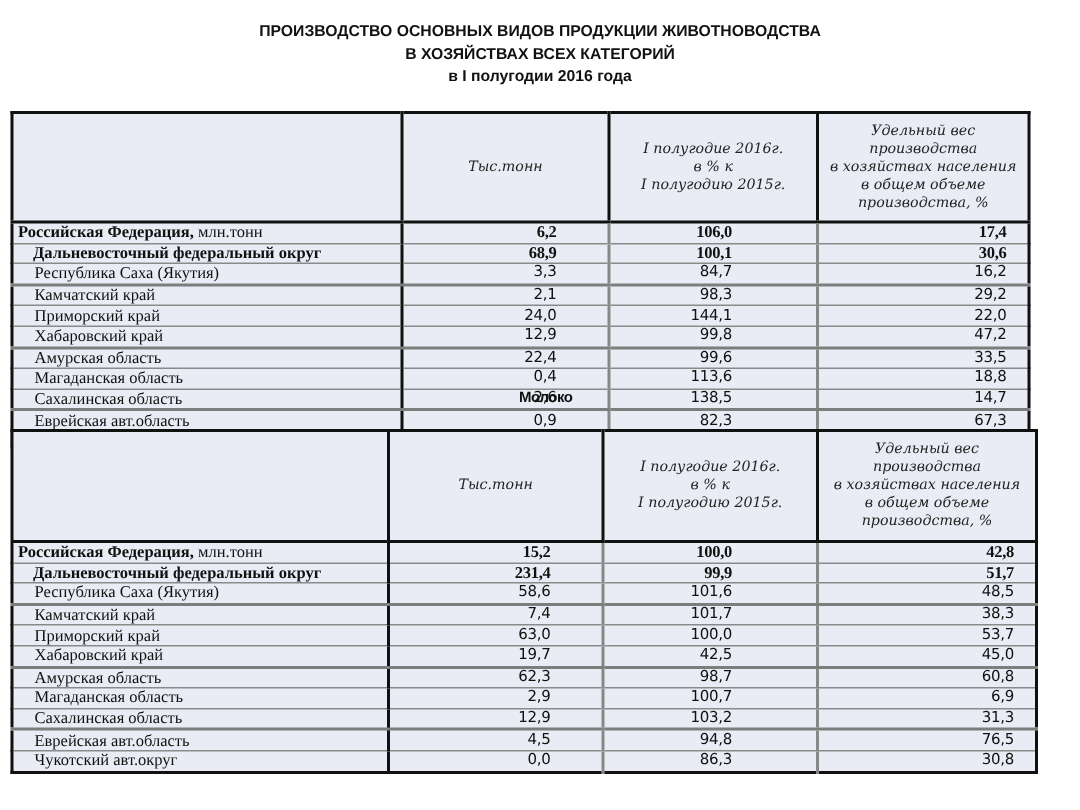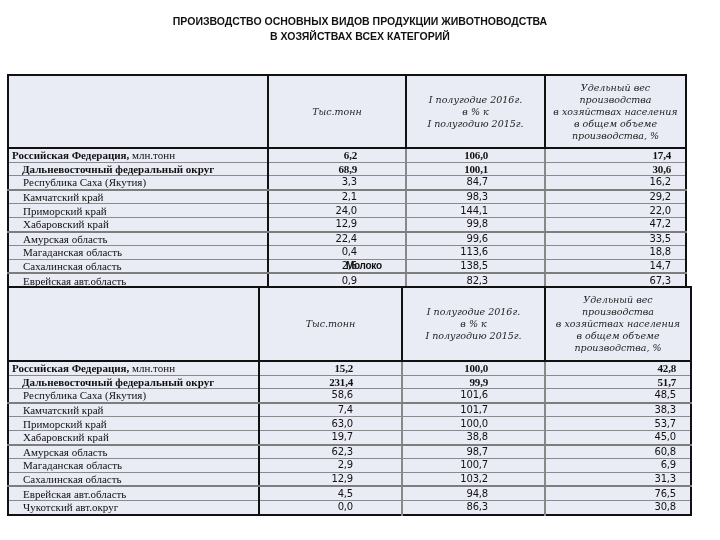--- a/index.html
+++ b/index.html
@@ -28,21 +28,21 @@
     .hdr th .ln { display: block; white-space: nowrap; }
 
     tr.row td {
       height: 12.6px; font-size: 11px; line-height: 12px; border-bottom: 1px solid #8a8a8a;
     }
     tr.row td.name { padding-left: 4px; border-right: 2px solid #111; }
     tr.row td.num {
       text-align: right; font-family: "DejaVu Sans", sans-serif; font-size: 10px; letter-spacing: -0.2px;
       border-left: 2px solid #888;
     }
-    tr.row td.num.c1 { border-left: none; padding-right: 48px; }
+    tr.row td.num.c1 { border-left: none; padding-right: 34px; }
     tr.row td.num.c2 { padding-right: 56px; }
     tr.row td.num.c3 { padding-right: 14px; }
     tr.row.sep td { border-bottom: 2.5px solid #7d7d7d; }
     tr.row.rf td.name { font-weight: bold; padding-left: 3px; }
     tr.row.rf td.name .unit { font-weight: normal; }
     tr.row.fd td.name { font-weight: bold; padding-left: 13px; }
     tr.row.rf td.num, tr.row.fd td.num { font-family: "Liberation Serif", serif; font-weight: bold; font-size: 11px; }
     tr.row.reg td.name { padding-left: 14px; }
     tr.row.cut td { height: 6px; line-height: 9px; vertical-align: top; border-bottom: none; }
 
@@ -57,20 +57,21 @@
       position: absolute; left: 346px; top: 260px; font-family: "Liberation Sans", sans-serif; font-weight: bold;
       font-size: 10px; color: #111; letter-spacing: -0.3px;
     }
   </style>
 </head>
 <body>
 
 <div class="title-block">
   <div>ПРОИЗВОДСТВО ОСНОВНЫХ ВИДОВ ПРОДУКЦИИ ЖИВОТНОВОДСТВА</div>
   <div>В ХОЗЯЙСТВАХ ВСЕХ КАТЕГОРИЙ</div>
+  <div>в I полугодии 2016 года</div>
 </div>
 
 <table class="dt" id="t1">
   <colgroup>
       <col class="c0">
       <col class="c1">
       <col class="c2">
       <col class="c3">
     </colgroup>
   <thead>
@@ -219,21 +220,21 @@
       </tr>
       <tr class="row reg">
         <td class="name"><span>Приморский край</span></td>
         <td class="num c1">63,0</td>
         <td class="num c2">100,0</td>
         <td class="num c3">53,7</td>
       </tr>
       <tr class="row reg sep">
         <td class="name"><span>Хабаровский край</span></td>
         <td class="num c1">19,7</td>
-        <td class="num c2">38,8</td>
+        <td class="num c2">42,5</td>
         <td class="num c3">45,0</td>
       </tr>
       <tr class="row reg">
         <td class="name"><span>Амурская область</span></td>
         <td class="num c1">62,3</td>
         <td class="num c2">98,7</td>
         <td class="num c3">60,8</td>
       </tr>
       <tr class="row reg">
         <td class="name"><span>Магаданская область</span></td>

